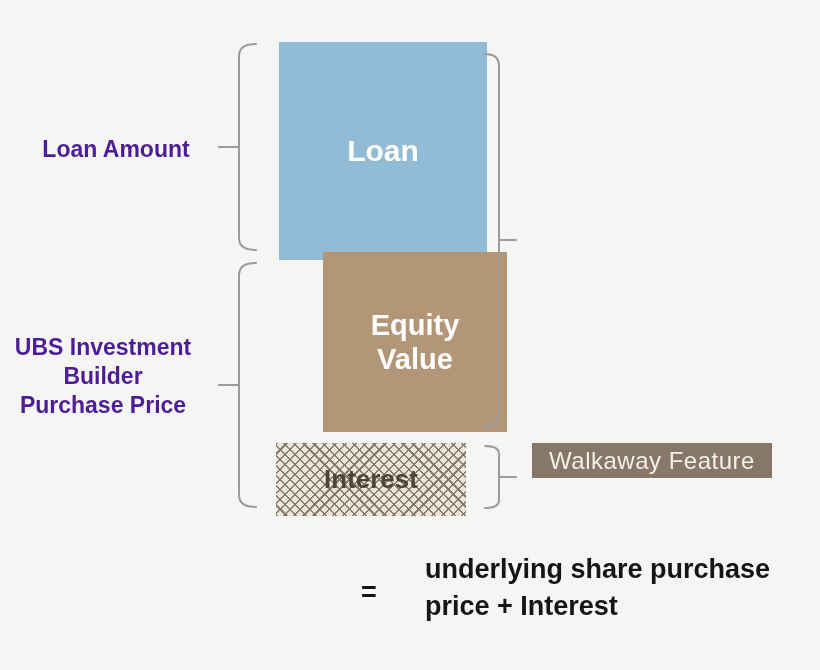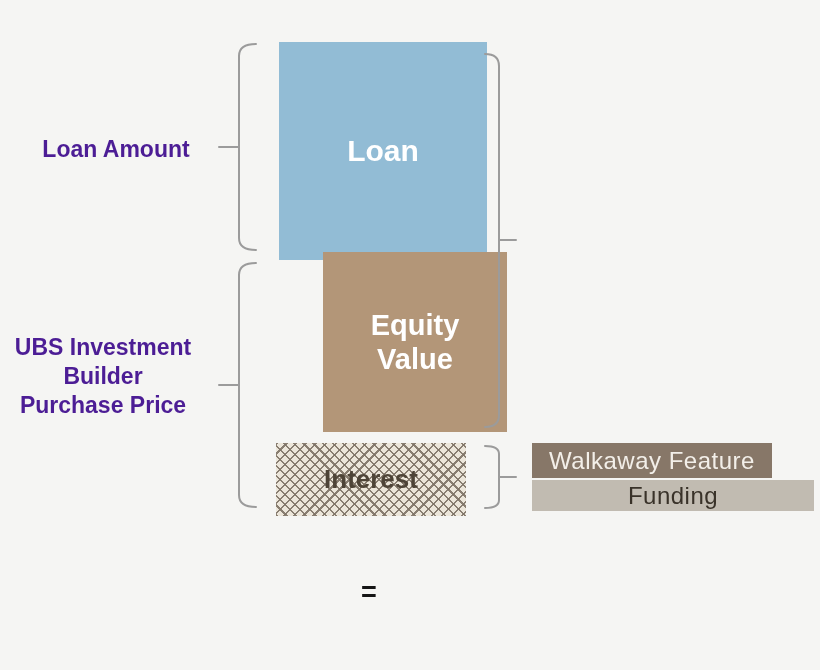--- a/index.html
+++ b/index.html
@@ -127,21 +127,20 @@
 
 
   <svg class="brace" style="left:484px; top:444px;" width="34" height="66" viewBox="0 0 34 66">
     <path d="M1,2 Q15,2 15,10 L15,56 Q15,64 1,64 M15,33 L32,33"></path>
   </svg>
 
   <div class="feature-box" id="walkaway-box">
     <span>Walkaway Feature</span>
   </div>
 
-  <div class="feature-box" id="funding-box">
-    <span>Funding</span>
-  </div>
 
 
   <div class="abs formula" id="formula-equals">=</div>
 
+  <div class="abs formula preline" id="formula-right">underlying share purchase
+price + Interest</div>
 
 </div>
 
 </body></html>

